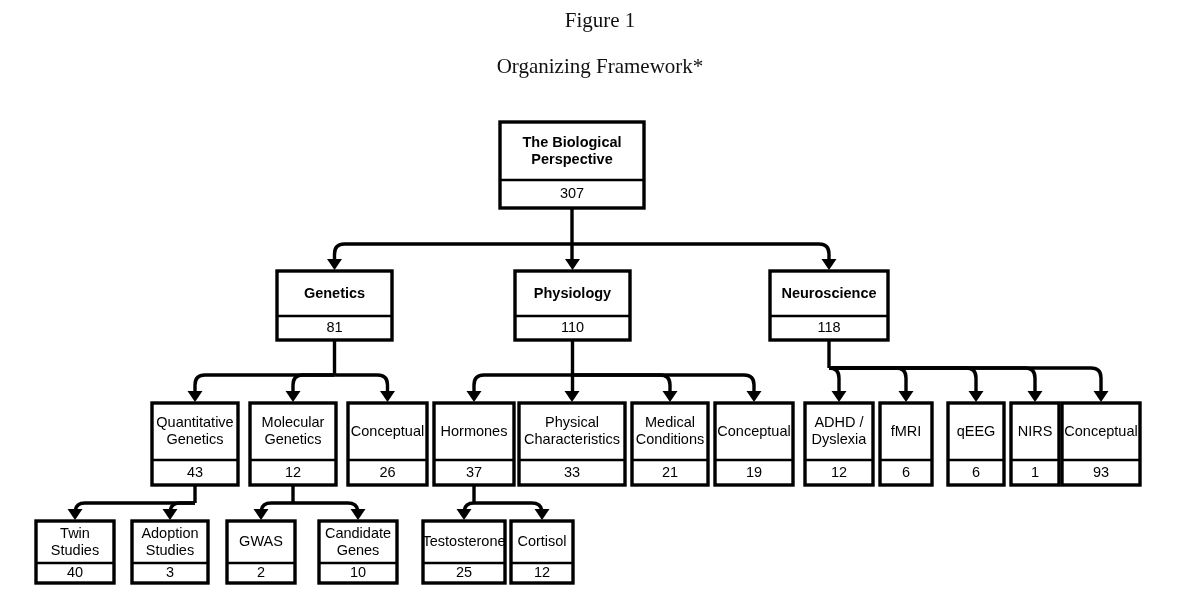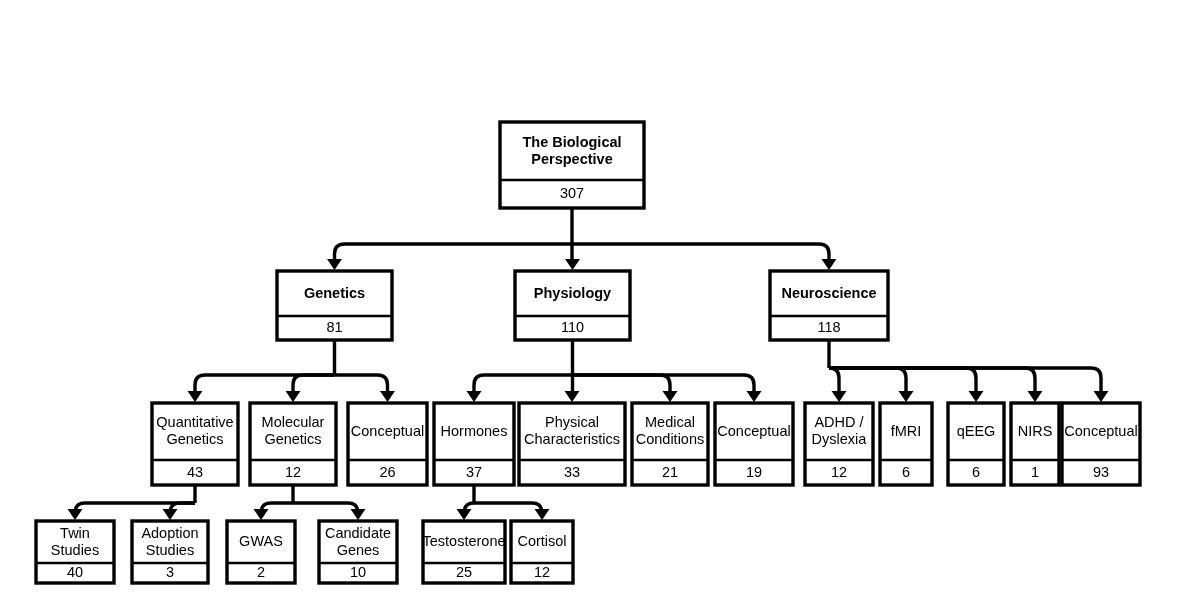--- a/index.html
+++ b/index.html
@@ -89,21 +89,23 @@
   .arrow-head {
     fill: #000000;
     stroke: none;
   }
 </style>
 </head>
 <body>
 
 <div id="figure-root">
 
-
+  <div class="fig-title" id="fig-number">Figure 1</div>
+
+  <div class="fig-title" id="fig-subtitle">Organizing Framework*</div>
 
   <svg id="framework-svg" viewBox="0 0 1200 613">
     <g id="edges-layer">
         <g>
           <path d="M 572 208 L 572 244" class="connector"></path>
           <path d="M 572 244 L 344.5 244 Q 334.5 244 334.5 254 L 334.5 259" class="connector"></path>
           <path d="M 327 259 L 342 259 L 334.5 270 Z" class="arrow-head"></path>
           <path d="M 572 244 L 572 259" class="connector"></path>
           <path d="M 565 259 L 580 259 L 572.5 270 Z" class="arrow-head"></path>
           <path d="M 572 244 L 819 244 Q 829 244 829 254 L 829 259" class="connector"></path>

